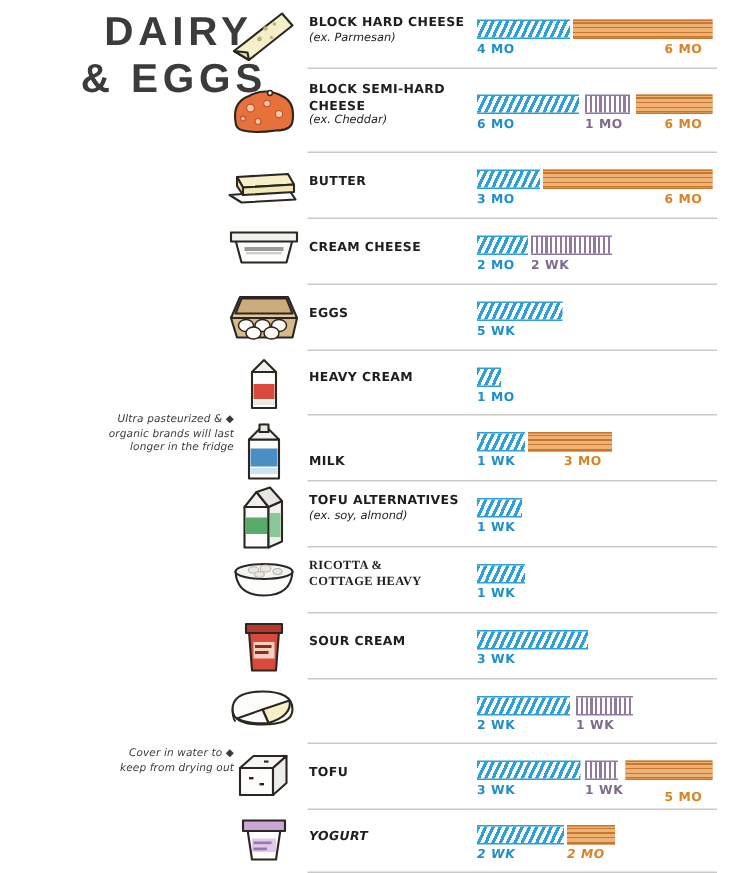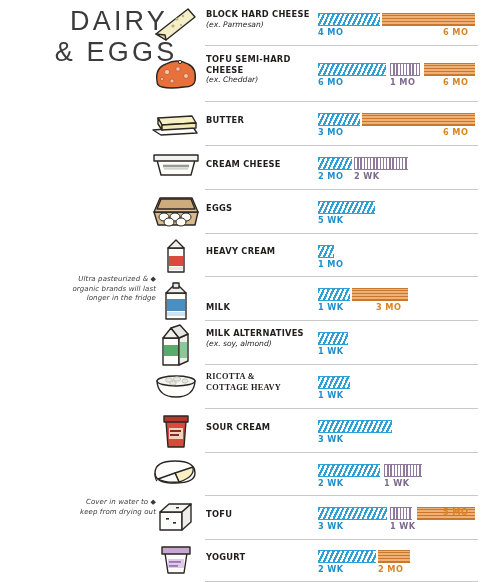--- a/index.html
+++ b/index.html
@@ -7,21 +7,21 @@
     width:488px;height:582px;position:relative;overflow:hidden;
     background:#ffffff;
     font-family:"DejaVu Sans",sans-serif;
   }
   #sheet{position:absolute;left:0;top:0;width:488px;height:582px;}
 
   
   .title{
     position:absolute;left:44px;top:6px;width:150px;
     font-family:"Liberation Sans",sans-serif;
-    font-weight:400;color:#3b3b3b;
+    font-weight:700;color:#3b3b3b;
     font-size:27px;line-height:31px;letter-spacing:3.2px;
     text-align:center;
   }
   .title .l2{display:block;margin-left:-6px;}
 
   
   .row{position:absolute;left:0;width:488px;}
   .rule{
     position:absolute;left:205px;width:273px;height:1px;
     background:#c9c9c9;
@@ -131,21 +131,21 @@
             <g fill="#f7c6a4" stroke="#b8502a" stroke-width=".7">
               <circle cx="17" cy="18" r="2.6"></circle>
               <circle cx="28" cy="15" r="2.2"></circle>
               <circle cx="36" cy="22" r="2.4"></circle>
               <circle cx="22" cy="27" r="2"></circle>
               <circle cx="12" cy="25" r="1.6"></circle>
             </g>
             <circle cx="30" cy="8" r="1.6" fill="#fff" stroke="#2b2622" stroke-width="1"></circle>
           </svg>
         </div>
-        <div class="label" style="top: 8px;"><span>TOFU SEMI-HARD</span><br><span>CHEESE</span><span class="sub">(ex. Cheddar)</span></div>
+        <div class="label" style="top: 8px;"><span>BLOCK SEMI-HARD</span><br><span>CHEESE</span><span class="sub">(ex. Cheddar)</span></div>
         <div class="bar b" style="left: 318px; width: 68px; top: 17px;"></div>
         <div class="val b" style="top: 31px; left: 318px;">6 MO</div>
         <div class="bar p" style="left: 390px; width: 30px; top: 17px;"></div>
         <div class="val p" style="top: 31px; left: 390px;">1 MO</div>
         <div class="bar o" style="left: 424px; width: 51px; top: 17px;"></div>
         <div class="val o" style="top: 31px; left: 443px;">6 MO</div>
         <div class="rule" style="top: 55px;"></div>
       </div>
       <div class="row" style="top: 102px; height: 44px;">
         <div class="icon" style="top: 2px;">
@@ -248,21 +248,21 @@
             <g stroke="#2b2622" stroke-width="1.4" fill="#fdfdfb" stroke-linejoin="round">
               <path d="M9 15 L25 15 L25 42 L9 42 Z"></path>
               <path d="M9 15 L17 5 L25 15 Z" fill="#f0f0ec"></path>
               <path d="M25 15 L34 11 L34 38 L25 42 Z" fill="#efefeb"></path>
               <path d="M17 5 L26 2 L34 11 L25 15 Z" fill="#e6e6e2"></path>
             </g>
             <rect x="10" y="22" width="14" height="11" fill="#5aab6b"></rect>
             <rect x="26" y="19" width="7" height="16" fill="#8cc79a"></rect>
           </svg>
         </div>
-        <div class="label" style="top: 7px;"><span>MILK ALTERNATIVES</span><span class="sub">(ex. soy, almond)</span></div>
+        <div class="label" style="top: 7px;"><span>TOFU ALTERNATIVES</span><span class="sub">(ex. soy, almond)</span></div>
         <div class="bar b" style="left: 318px; width: 30px; top: 11px;"></div>
         <div class="val b" style="top: 25px; left: 318px;">1 WK</div>
         <div class="rule" style="top: 43px;"></div>
       </div>
       <div class="row" style="top: 365px; height: 44px;">
         <div class="icon" style="top: 2px;">
           <svg width="52" height="34" viewBox="0 0 52 34">
             <g stroke="#2b2622" stroke-width="1.4" stroke-linejoin="round">
               <path d="M7 14 Q8 30 26 30 Q44 30 45 14 Z" fill="#fdfdfb"></path>
               <ellipse cx="26" cy="14" rx="19" ry="5" fill="#f4f4f0"></ellipse>
@@ -330,24 +330,24 @@
               <rect x="24" y="9" width="3" height="1.4"></rect>
             </g>
           </svg>
         </div>
         <div class="label" style="top: 13px;"><span>TOFU</span></div>
         <div class="bar b" style="left: 318px; width: 69px; top: 11px;"></div>
         <div class="val b" style="top: 25px; left: 318px;">3 WK</div>
         <div class="bar p" style="left: 390px; width: 22px; top: 11px;"></div>
         <div class="val p" style="top: 25px; left: 390px;">1 WK</div>
         <div class="bar o" style="left: 417px; width: 58px; top: 11px;"></div>
-        <div class="val o" style="top: 11px; left: 443px;">5 MO</div>
-        <div class="rule" style="top: 43px;"></div>
-      </div>
-      <div class="row" style="top: 540px; height: 42px;">
+        <div class="val o" style="top: 30px; left: 443px;">5 MO</div>
+        <div class="rule" style="top: 43px;"></div>
+      </div>
+      <div class="row" style="top: 540px; height: 42px; font-style: italic;">
         <div class="icon" style="top: 1px;">
           <svg width="44" height="36" viewBox="0 0 44 36">
             <g stroke="#2b2622" stroke-width="1.4" stroke-linejoin="round">
               <path d="M11 12 L33 12 L30 32 L14 32 Z" fill="#fdfdfb"></path>
               <path d="M8 6 L36 6 L36 13 L8 13 Z" fill="#c9a7d4"></path>
             </g>
             <rect x="14" y="18" width="16" height="9" fill="#e0c9ea"></rect>
             <g fill="#9a77ab">
               <rect x="15" y="20" width="12" height="1.8"></rect>
               <rect x="15" y="24" width="9" height="1.8"></rect>

